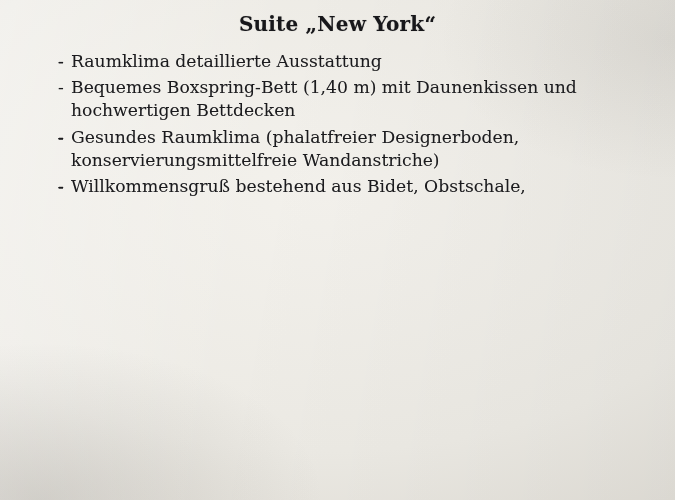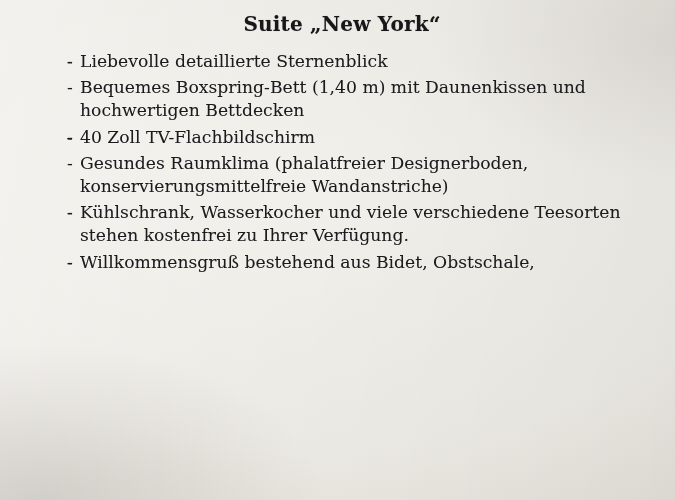--- a/index.html
+++ b/index.html
@@ -39,21 +39,21 @@
     inset: 0;
     background:
       radial-gradient(ellipse 60% 45% at 6% 100%, rgba(90,85,78,0.17) 0%, rgba(90,85,78,0.0) 70%),
       radial-gradient(ellipse 50% 40% at 100% 8%, rgba(90,85,78,0.10) 0%, rgba(90,85,78,0.0) 70%);
     pointer-events: none;
   }
 
   .content {
     position: relative;
     z-index: 2;
-    padding: 8px 14px 0 23px;
+    padding: 8px 14px 0 14px;
   }
 
   .doc-title {
     text-align: center;
     font-weight: bold;
     font-size: 20px;
     color: #17171a;
     letter-spacing: 0.2px;
     margin: 4px 0 14px 0;
     text-shadow: 0 0 1px rgba(0,0,0,0.25);
@@ -92,49 +92,47 @@
   <div class="content">
 
     <div class="doc-title">Suite „New York“</div>
 
     <ul class="feature-list">
       <li>
         <span class="bullet">-</span>
       </li>
       <li>
         <span class="bullet">-</span>
-        <span class="txt">Liebevolle detaillierte Sternenblick</span>
+        <span class="txt">Raumklima detaillierte Ausstattung</span>
       </li>
       <li>
         <span class="bullet">-</span>
         <span class="txt">Bequemes Boxspring-Bett (1,40 m) mit Daunenkissen und hochwertigen Bettdecken</span>
       </li>
       <li>
         <span class="bullet">-</span>
       </li>
       <li>
         <span class="bullet">-</span>
       </li>
       <li>
         <span class="bullet">-</span>
       </li>
       <li>
         <span class="bullet">-</span>
-        <span class="txt">40 Zoll TV-Flachbildschirm</span>
       </li>
       <li>
         <span class="bullet">-</span>
         <span class="txt">Gesundes Raumklima (phalatfreier Designerboden, konservierungsmittelfreie Wandanstriche)</span>
       </li>
       <li>
         <span class="bullet">-</span>
       </li>
       <li>
         <span class="bullet">-</span>
-        <span class="txt">Kühlschrank, Wasserkocher und viele verschiedene Teesorten stehen kostenfrei zu Ihrer Verfügung.</span>
       </li>
       <li>
         <span class="bullet">-</span>
       </li>
       <li>
         <span class="bullet">-</span>
         <span class="txt">Willkommensgruß bestehend aus Bidet, Obstschale,</span>
       </li>
     </ul>
 

